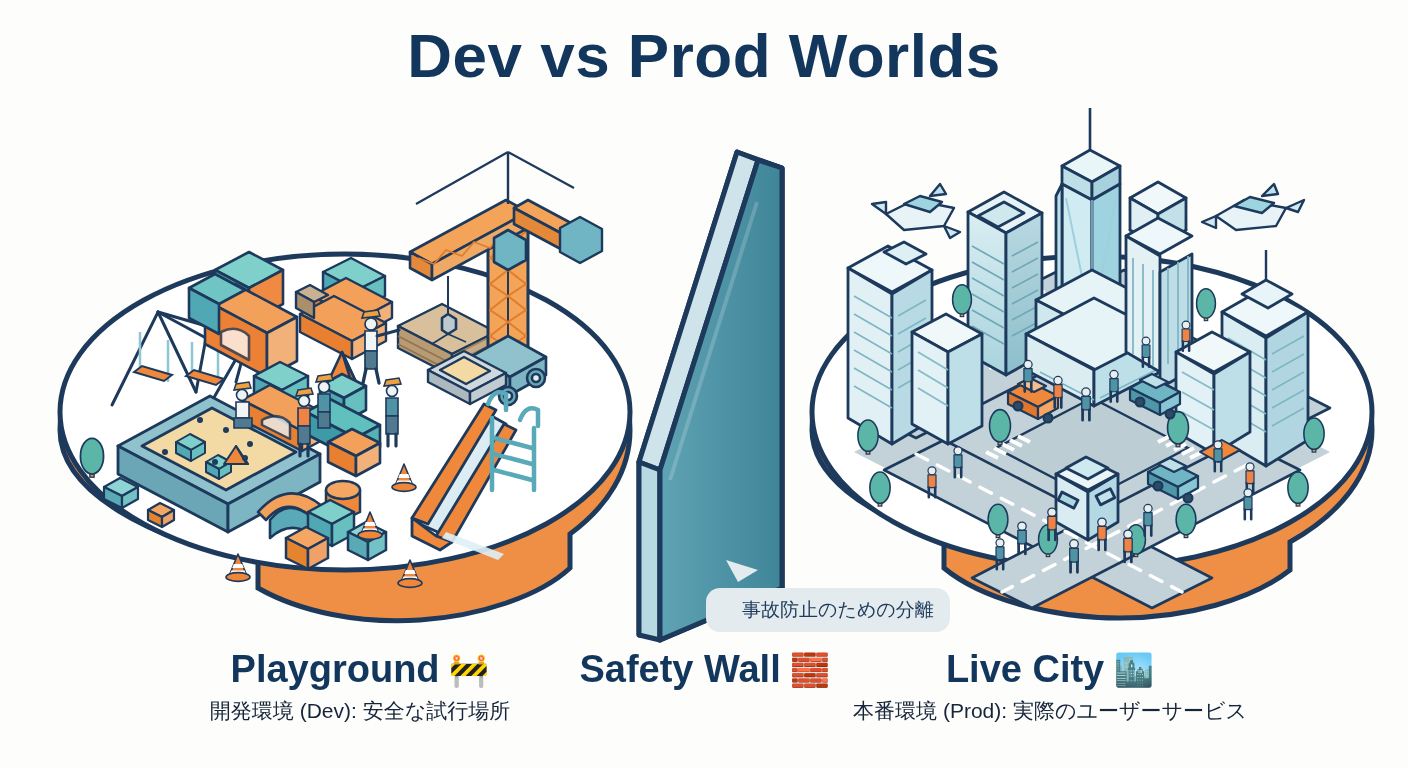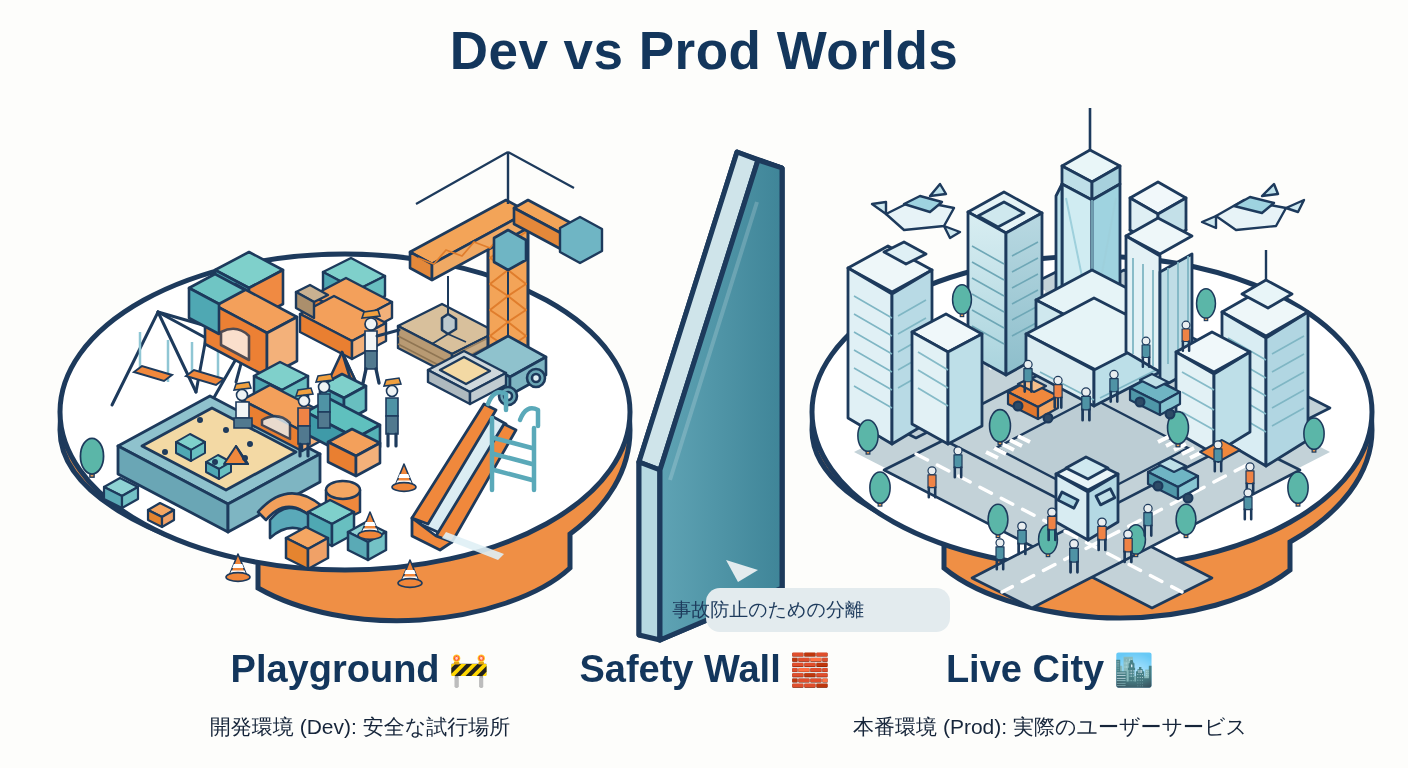--- a/index.html
+++ b/index.html
@@ -6,34 +6,34 @@
   body{
     width:1408px;height:768px;
     background:#fdfdfb;
     font-family:"Liberation Sans","DejaVu Sans",sans-serif;
     overflow:hidden;position:relative;
   }
   #stage{position:absolute;inset:0;}
   .title{
     position:absolute;top:22px;left:0;width:1408px;
     text-align:center;
-    font-size:53px;font-weight:600;letter-spacing:0.5px;
+    font-size:62px;font-weight:600;letter-spacing:0.5px;
     color:#13365c;
     line-height:1.1;
   }
   svg.scene{position:absolute;top:0;left:0;width:1408px;height:768px;}
   .caption-row{position:absolute;left:0;width:1408px;top:648px;height:110px;}
   .cap{position:absolute;text-align:center;}
   .cap .main{
     font-size:38px;font-weight:600;color:#13365c;white-space:nowrap;
     display:flex;align-items:center;justify-content:center;gap:10px;
   }
   .cap .emo{font-size:32px;line-height:1;}
   .cap .sub{
-    margin-top:22px;font-size:21px;color:#16253a;white-space:nowrap;font-weight:500;
+    margin-top:6px;font-size:21px;color:#16253a;white-space:nowrap;font-weight:500;
   }
   #cap-dev{left:40px;width:640px;}
   #cap-wall{left:470px;width:470px;}
   #cap-prod{left:730px;width:640px;}
 </style>
 </head>
 <body style="background: rgb(253, 253, 251);">
 
 <div id="stage">
 
@@ -606,21 +606,21 @@
       <g transform="translate(1148,520) scale(0.82)">
           <use href="#person"></use>
         </g>
       <g transform="translate(1000,554) scale(0.8)">
           <use href="#person"></use>
         </g>
     </g>
 
   </svg>
 
-  <div style="position:absolute;left:664px;top:588px;width:200px;height:44px;display:flex;align-items:center;justify-content:flex-end;">
+  <div style="position:absolute;left:742px;top:588px;width:200px;height:44px;display:flex;align-items:center;justify-content:flex-start;">
     <span style="font-size:19px;color:#1d3a5c;font-weight:500;white-space:nowrap;">事故防止のための分離</span>
   </div>
 
   <div class="caption-row">
     <div class="cap" id="cap-dev">
       <div class="main">
         <span>Playground</span>
         <span class="emo">🚧</span>
       </div>
       <div class="sub">開発環境 (Dev): 安全な試行場所</div>

